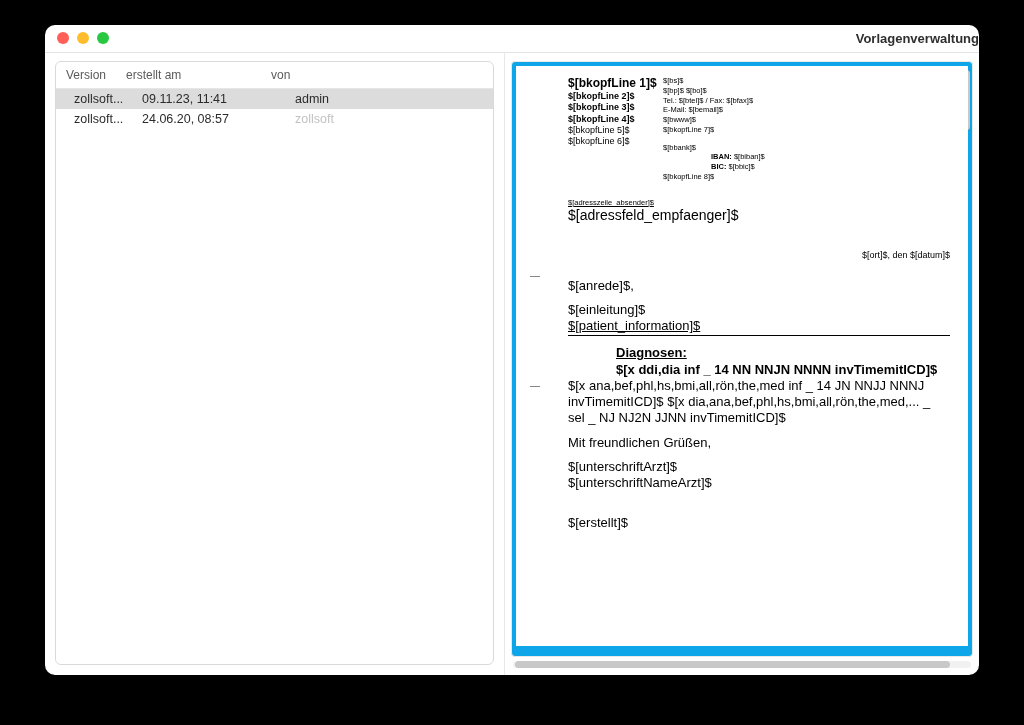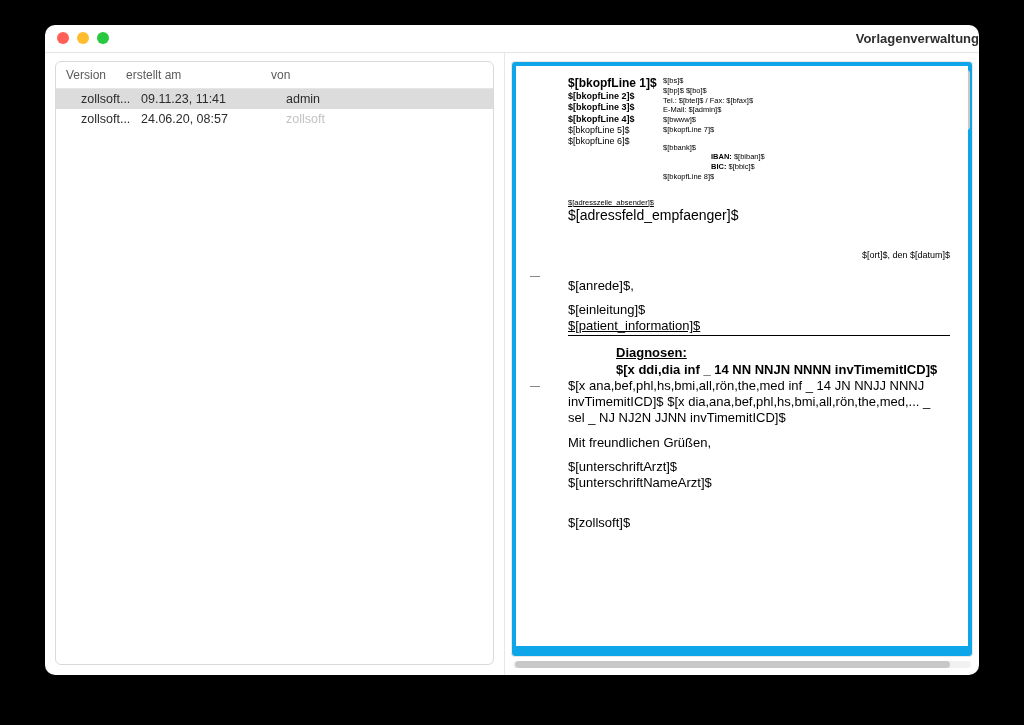--- a/index.html
+++ b/index.html
@@ -80,21 +80,22 @@
       border-bottom: 1px solid #e6e6e6;
     }
     .col-version { width: 60px; flex:0 0 auto; }
     .col-created { width: 145px; flex:0 0 auto; }
     .col-by { flex:1; }
     .lbody { flex:1; overflow:auto; }
     .lrow {
       display:flex;
       font-size: 12.5px;
       color:#2c2c2c;
-      padding: 3px 25px;
+      padding: 3px 18px;
+      gap: 8px;
     }
     .lrow.sel { background:#dcdcdc; }
     .lrow .muted { color:#c2c2c2; }
     .btnrow {
       display:flex;
       justify-content: space-between;
       margin-top: 10px;
     }
     .btn {
       font-size: 12.5px;
@@ -236,21 +237,21 @@
                 <div class="b">$[bkopfLine 3]$</div>
                 <div class="b">$[bkopfLine 4]$</div>
                 <div>$[bkopfLine 5]$</div>
                 <div>$[bkopfLine 6]$</div>
               </div>
             <div class="headerright">
               <div id="headRight1">
                   <div>$[bs]$</div>
                   <div>$[bp]$ $[bo]$</div>
                   <div>Tel.: $[btel]$ / Fax: $[bfax]$</div>
-                  <div>E-Mail: $[admin]$</div>
+                  <div>E-Mail: $[bemail]$</div>
                   <div>$[bwww]$</div>
                   <div>$[bkopfLine 7]$</div>
                 </div>
               <div class="spacer8"></div>
               <div id="headRight2">
                   <div>$[bbank]$</div>
                   <div><span class="bold">IBAN:</span> $[biban]$</div>
                   <div><span class="bold">BIC:</span> $[bbic]$</div>
                   <div>$[bkopfLine 8]$</div>
                 </div>
@@ -273,21 +274,21 @@
           <div class="body9 bold underline">Diagnosen:</div>
           <div class="body9 bold">$[x ddi,dia inf _ 14 NN NNJN NNNN invTimemitICD]$</div>
           <div class="body9">$[x ana,bef,phl,hs,bmi,all,rön,the,med inf _ 14 JN NNJJ NNNJ invTimemitICD]$ $[x dia,ana,bef,phl,hs,bmi,all,rön,the,med,... _ sel _ NJ NJ2N JJNN invTimemitICD]$</div>
           <div class="spacer8"></div>
           <div class="body9">Mit freundlichen Grüßen,</div>
           <div class="spacer8"></div>
           <div class="body9">$[unterschriftArzt]$</div>
           <div class="body9">$[unterschriftNameArzt]$</div>
           <div class="spacer16"></div>
             <div class="spacer8"></div>
-          <div class="body9">$[zollsoft]$</div>
+          <div class="body9">$[erstellt]$</div>
         </div>
       </div>
       <div class="hscrollbar">
         <div class="hscrolltrack">
           <div class="hscrollthumb"></div>
         </div>
       </div>
     </div>
 
   </div>

